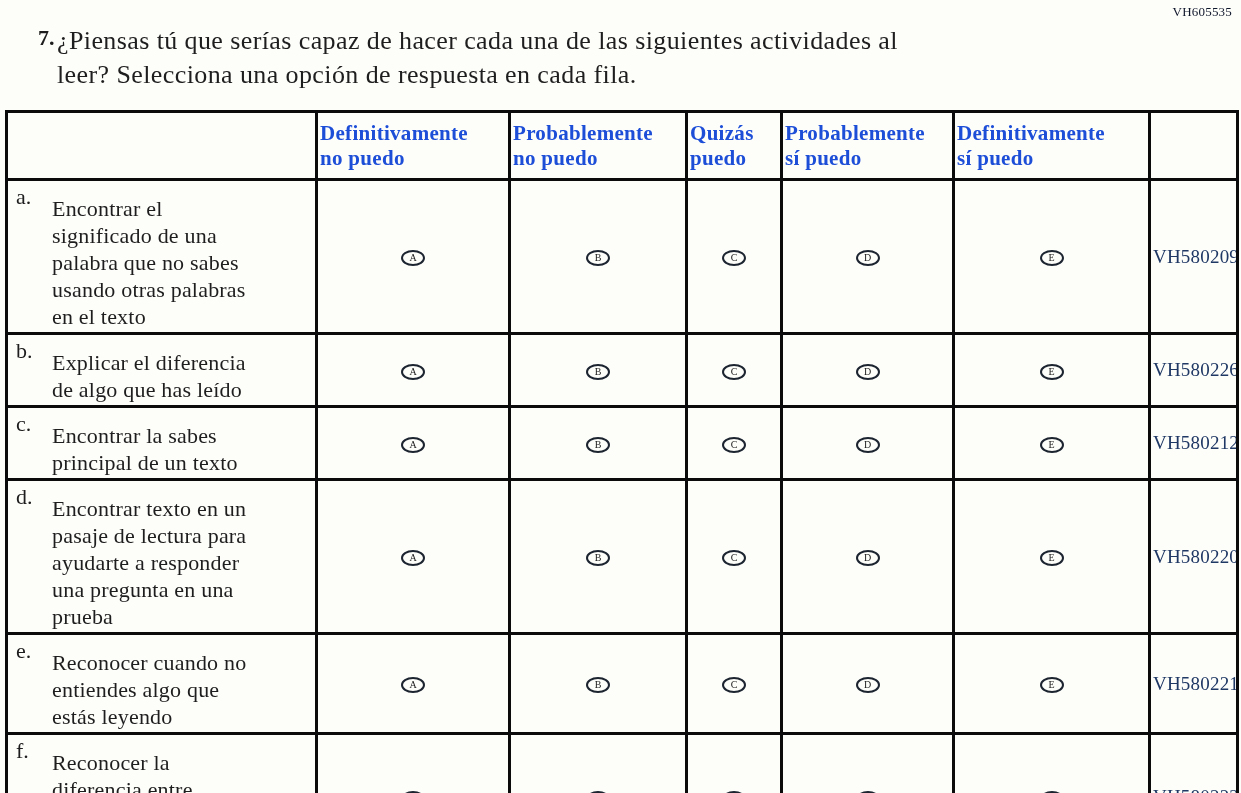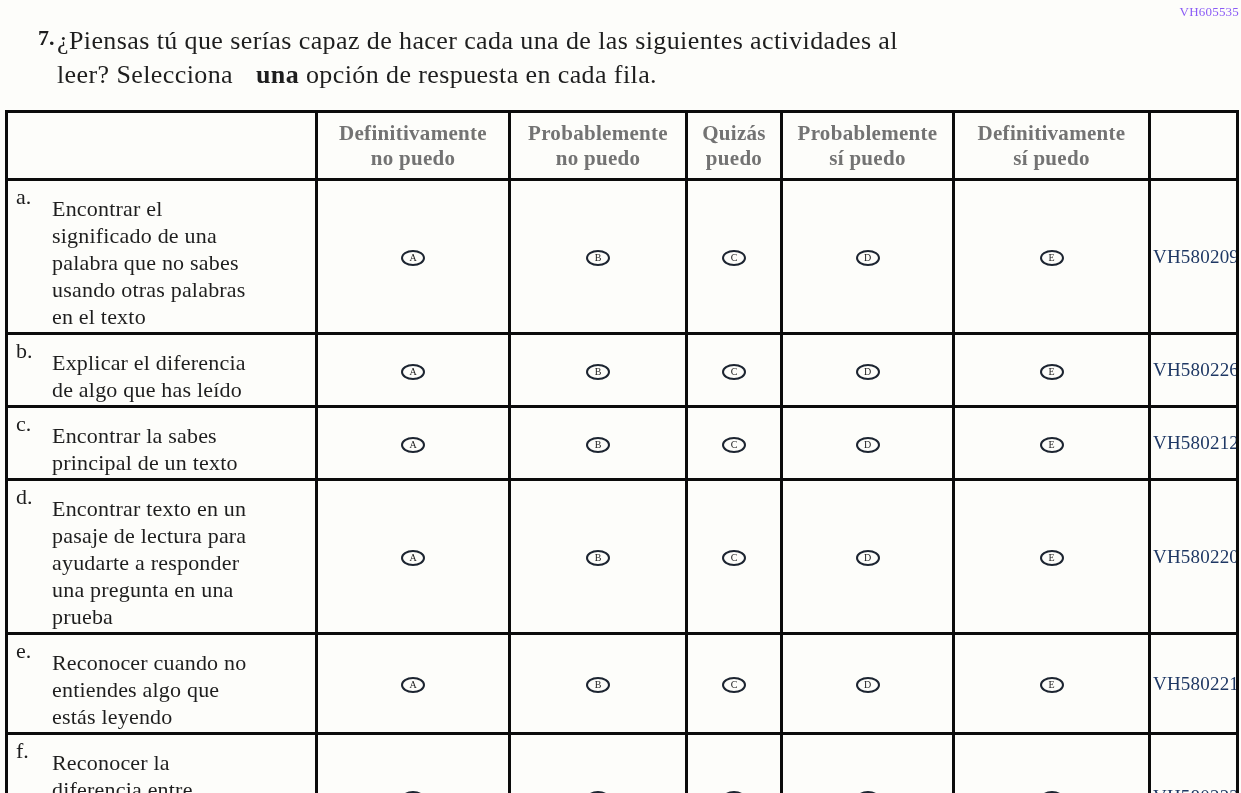--- a/index.html
+++ b/index.html
@@ -10,66 +10,66 @@
     background: #fdfdfa;
     font-family: "Liberation Serif", "DejaVu Serif", serif;
     color: #1e1e1e;
     overflow: hidden;
   }
 
   
   .form-code {
     position: absolute;
     top: 4px;
-    right: 2px;
+    right: 9px;
     font-size: 13px;
-    color: #8b5cf6;
+    color: #0f172a;
     letter-spacing: 0.2px;
   }
 
   
   .question { position: absolute; left: 38px; top: 24px; width: 1000px; }
   .qnum {
     position: absolute; left: 0; top: 0;
     font-weight: bold; font-size: 22px; line-height: 27px;
   }
   .qtext {
     margin: 0 0 0 19px;
     font-size: 26px;
     line-height: 34px;
     letter-spacing: 0.4px;
     white-space: pre-line;
   }
-  .qtext b { font-weight: bold; margin-left: 16px; }
+  .qtext b { font-weight: normal; }
 
   
   table.grid {
     position: absolute;
     left: 5px;
     top: 110px;
     width: 1231px;
     border-collapse: collapse;
     table-layout: fixed;
   }
   table.grid th, table.grid td {
     border: 3px solid #0b0b0b;
     overflow: hidden;
   }
   thead tr { height: 68px; }
   thead th {
     border-bottom: 10px double #0b0b0b;
     font-size: 21px;
     line-height: 25px;
     font-weight: bold;
-    text-align: center;
+    text-align: left;
     vertical-align: middle;
     white-space: pre-line;
     padding: 4px 2px;
     letter-spacing: 0.3px;
-    color: #737373;
+    color: #1d4ed8;
   }
   td.label {
     vertical-align: top;
     padding: 2px 4px 2px 8px;
   }
   .label-inner { display: flex; }
   .letter {
     flex: none;
     width: 36px;
     font-size: 22px;

